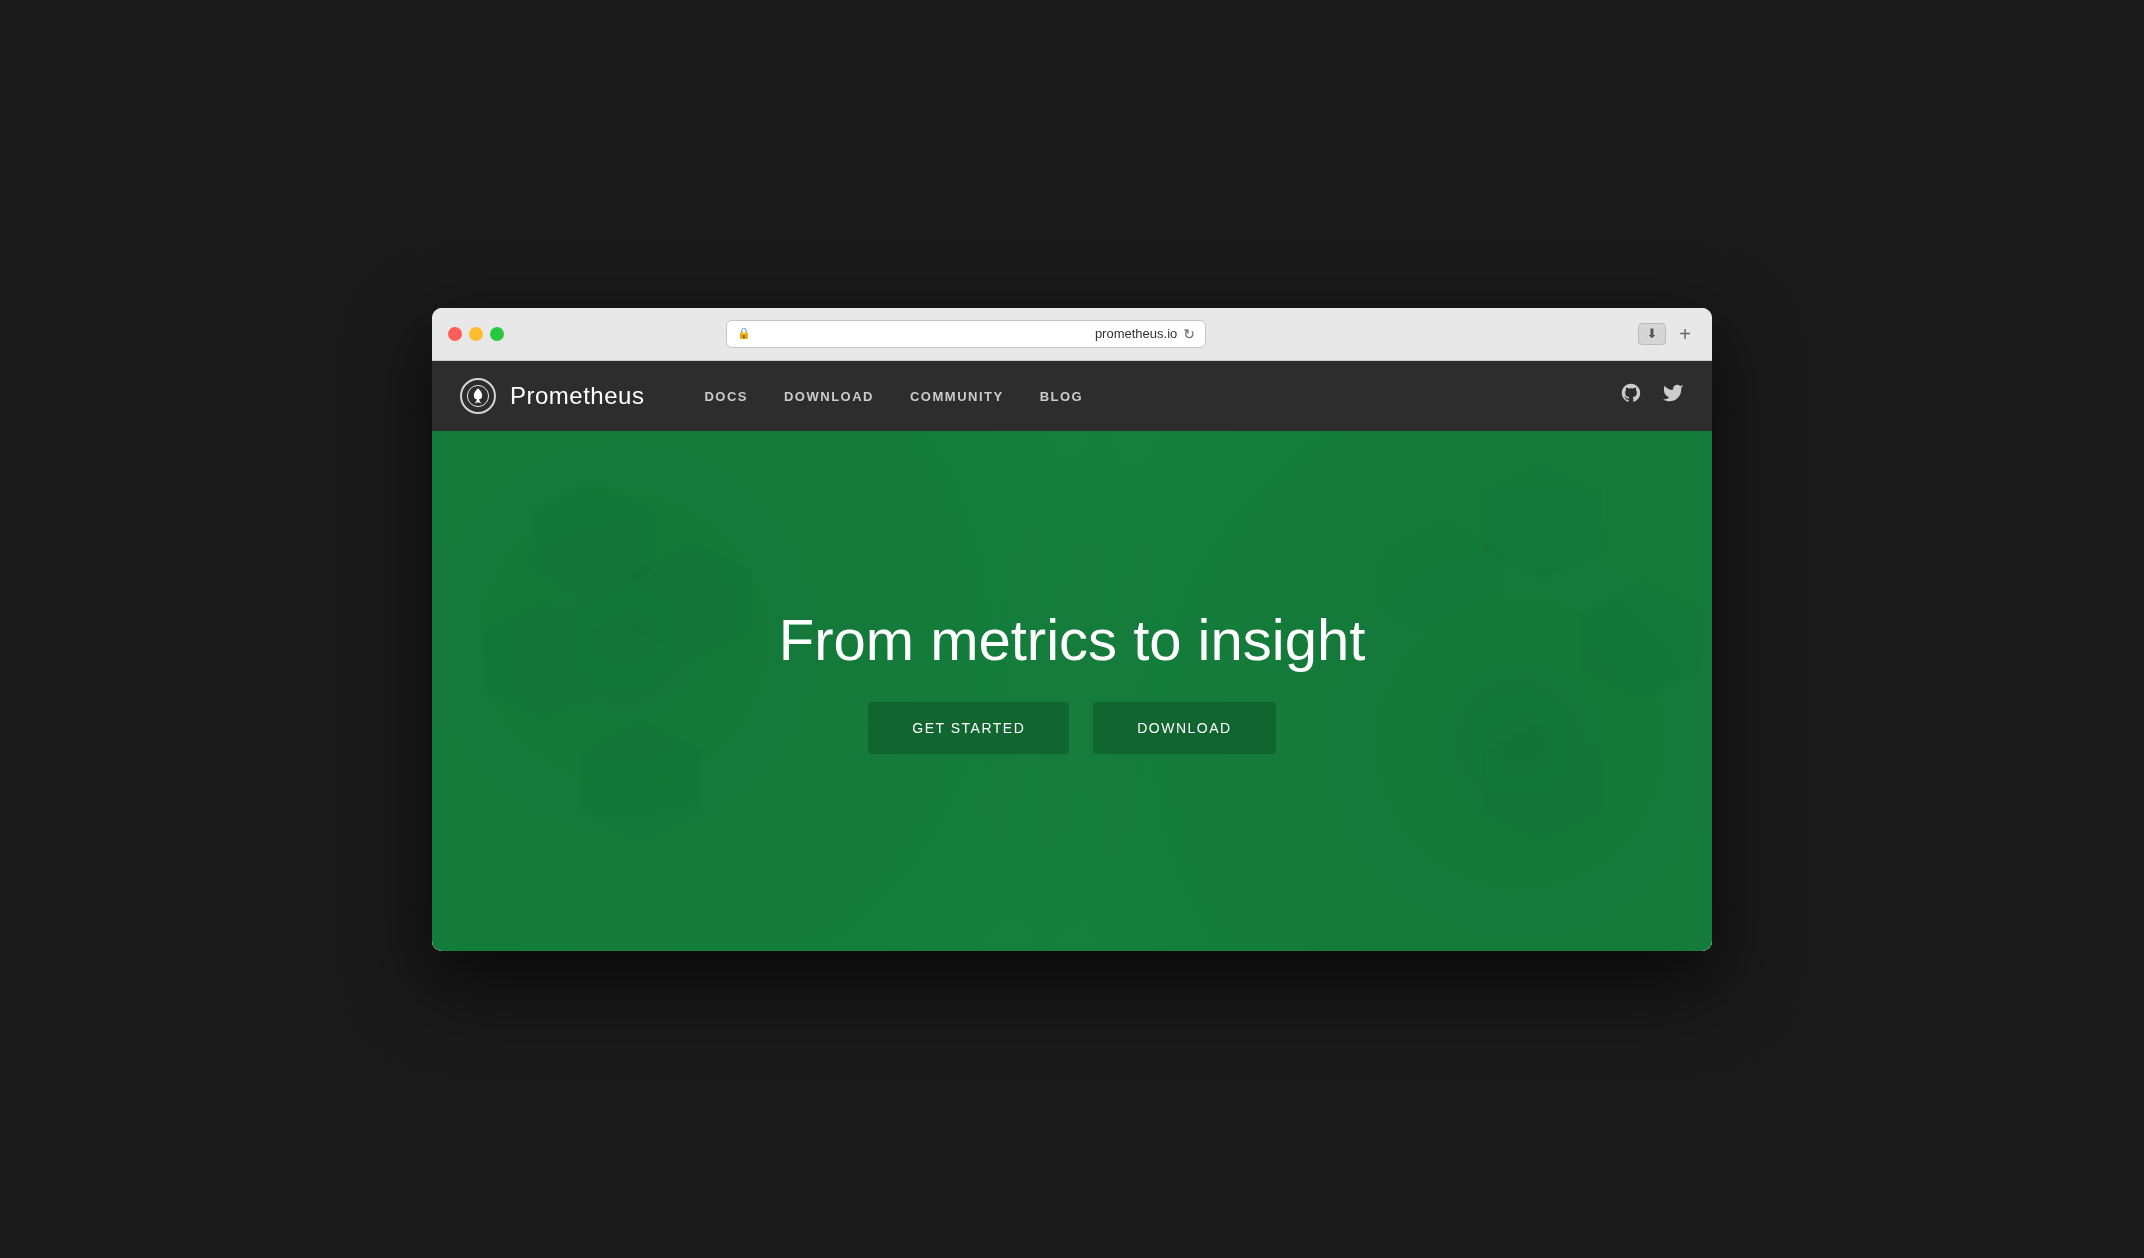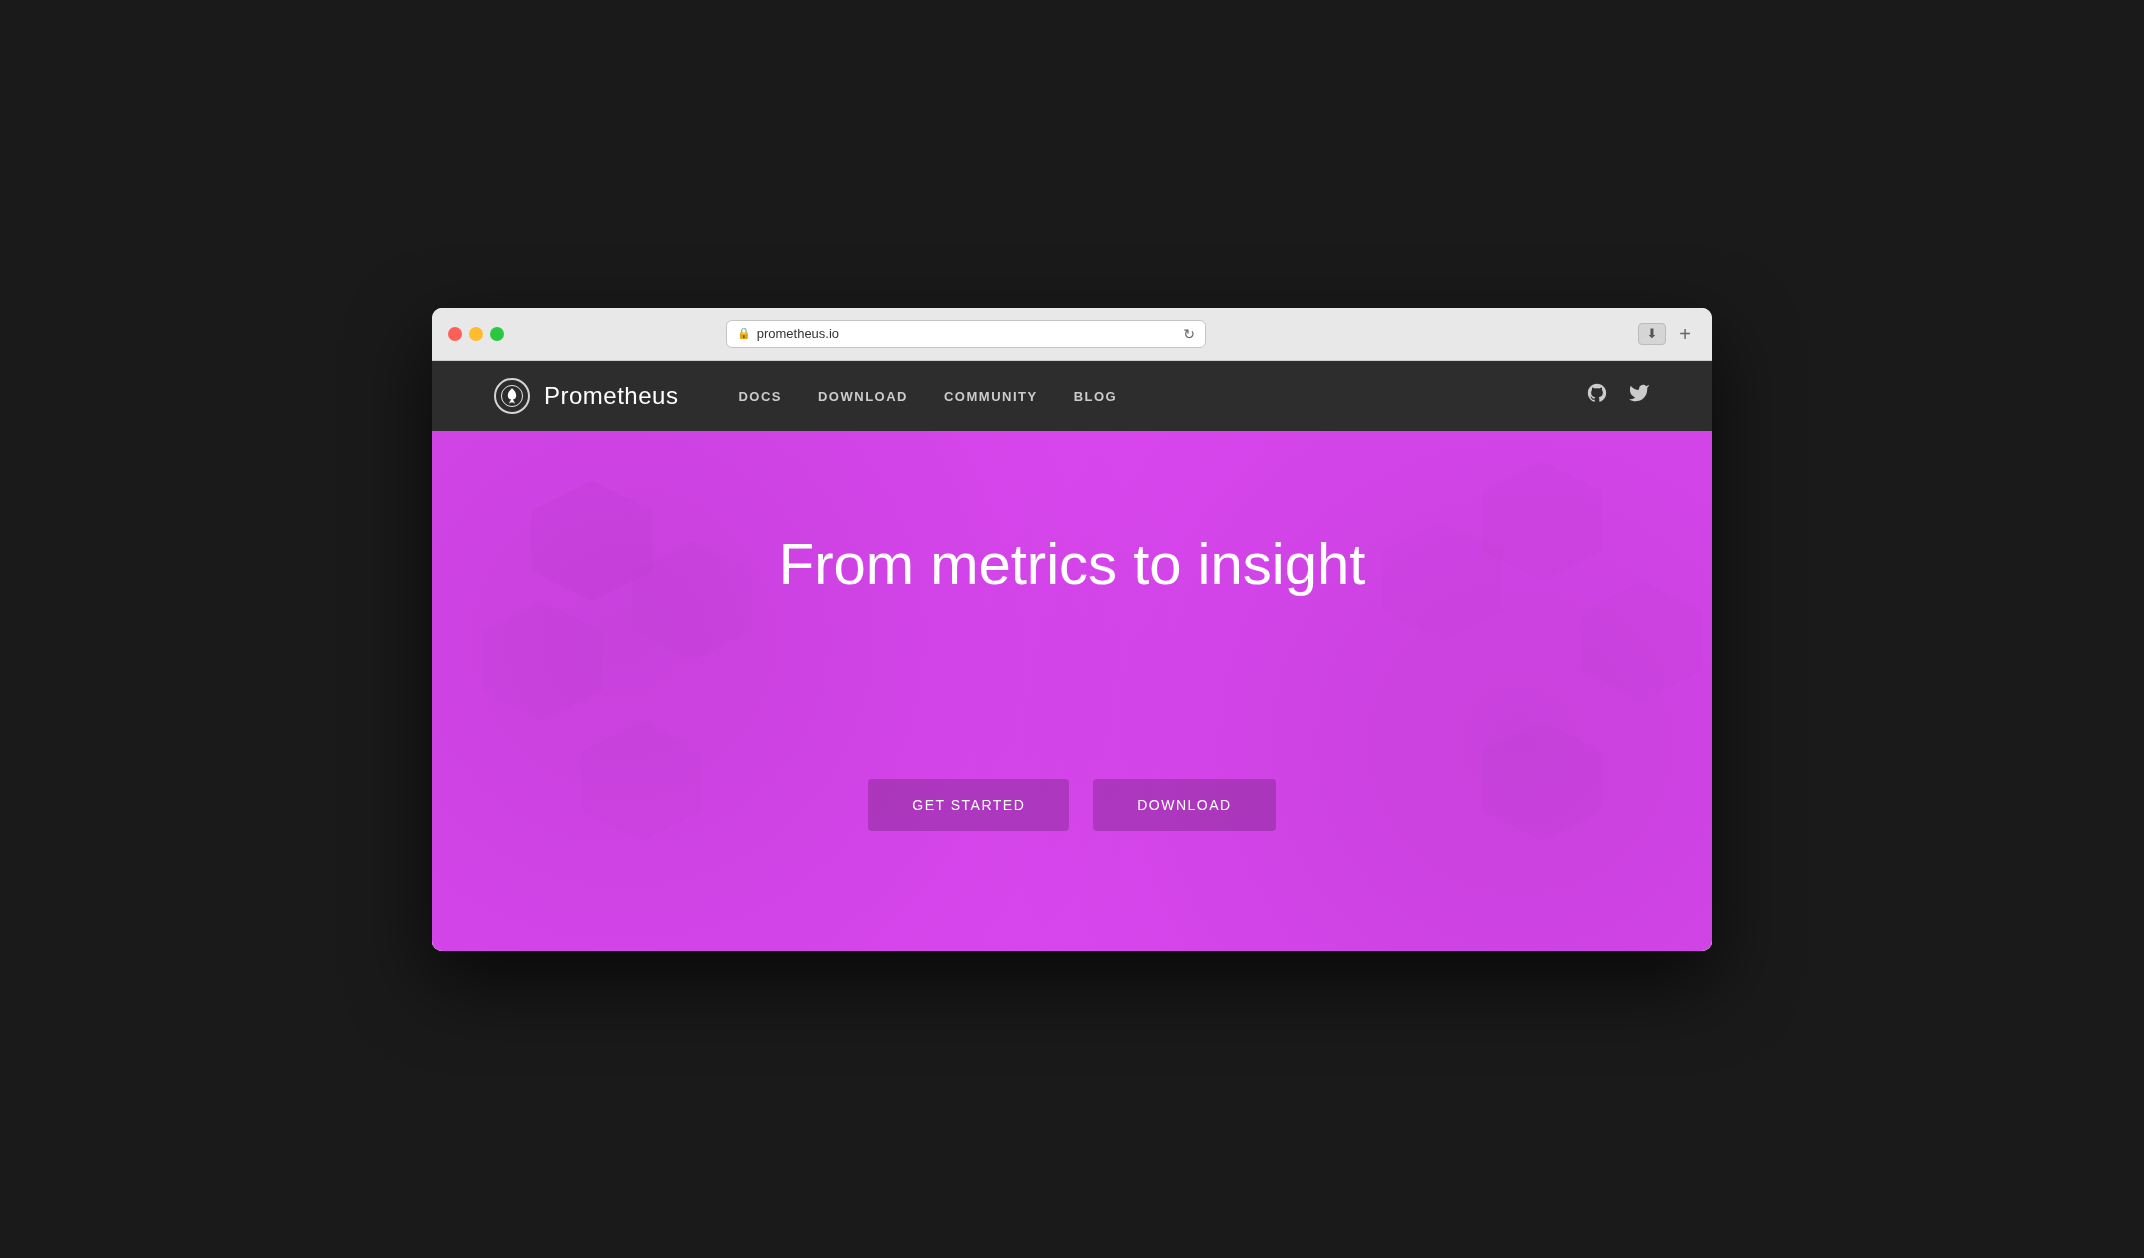--- a/index.html
+++ b/index.html
@@ -62,21 +62,21 @@
       color: #444;
     }
 
     .address-bar .lock-icon {
       font-size: 11px;
       color: #666;
     }
 
     .address-bar .url-text {
       flex: 1;
-      text-align: left;
+      text-align: right;
       color: #333;
     }
 
     .address-bar .reload-btn {
       color: #666;
       font-size: 14px;
       cursor: pointer;
     }
 
     .browser-actions {
@@ -113,21 +113,21 @@
     
     .website {
       background: #fff;
     }
 
     
     .navbar {
       background: #2d2d2d;
       display: flex;
       align-items: center;
-      padding: 0 62px;
+      padding: 0 28px;
       height: 70px;
     }
 
     .navbar-brand {
       display: flex;
       align-items: center;
       gap: 14px;
       text-decoration: none;
       margin-right: 60px;
     }
@@ -181,30 +181,30 @@
     }
 
     .navbar-icons a {
       color: #ccc;
       text-decoration: none;
       font-size: 20px;
     }
 
     
     .hero {
-      background: #d946ef;
+      background: #15803d;
       position: relative;
       padding: 100px 56px 120px;
       text-align: center;
       overflow: hidden;
       min-height: 520px;
       display: flex;
       flex-direction: column;
       align-items: center;
-      justify-content: space-between;
+      justify-content: center;
     }
 
     
     .hero::before {
       content: '';
       position: absolute;
       top: 0; left: 0; right: 0; bottom: 0;
       background-image: 
         radial-gradient(circle at 15% 40%, rgba(0,0,0,0.08) 0%, transparent 50%),
         radial-gradient(circle at 85% 60%, rgba(0,0,0,0.08) 0%, transparent 50%);

